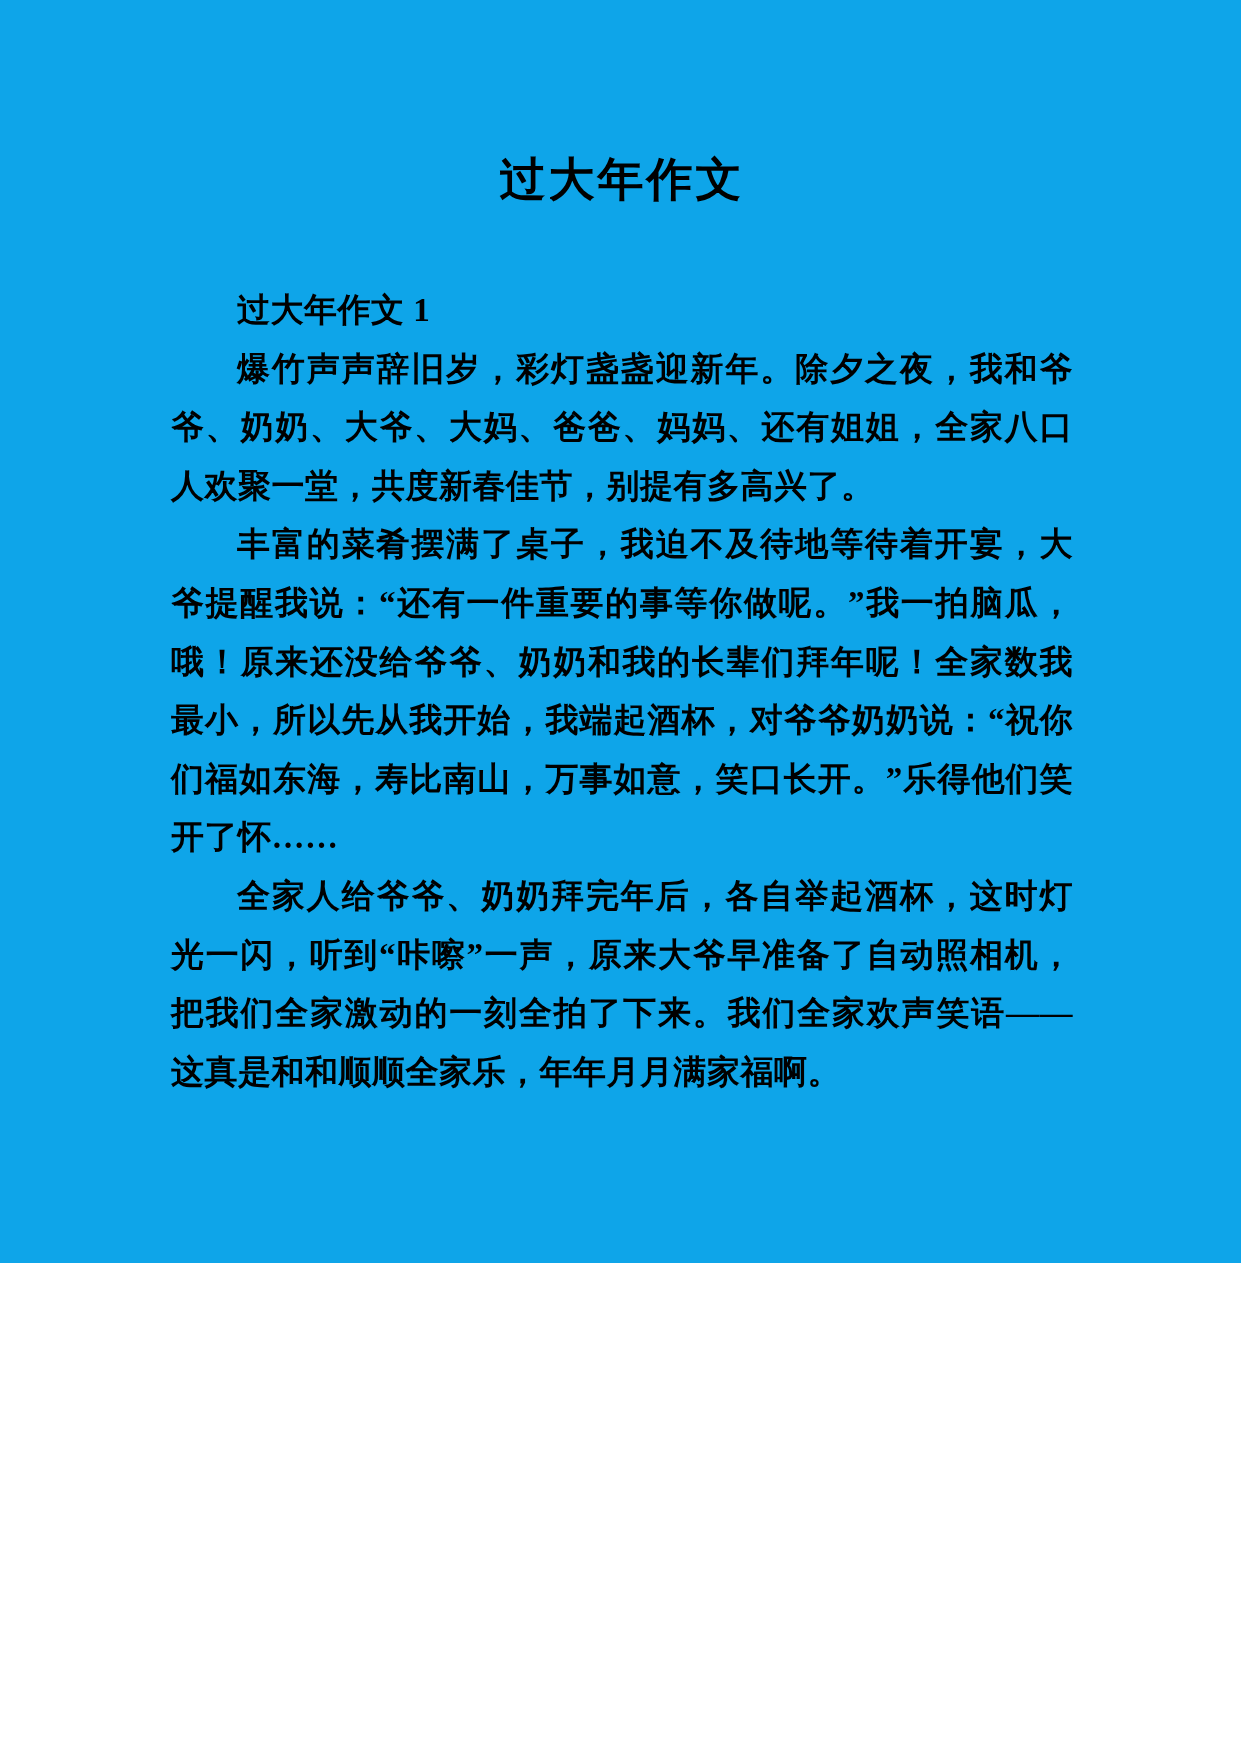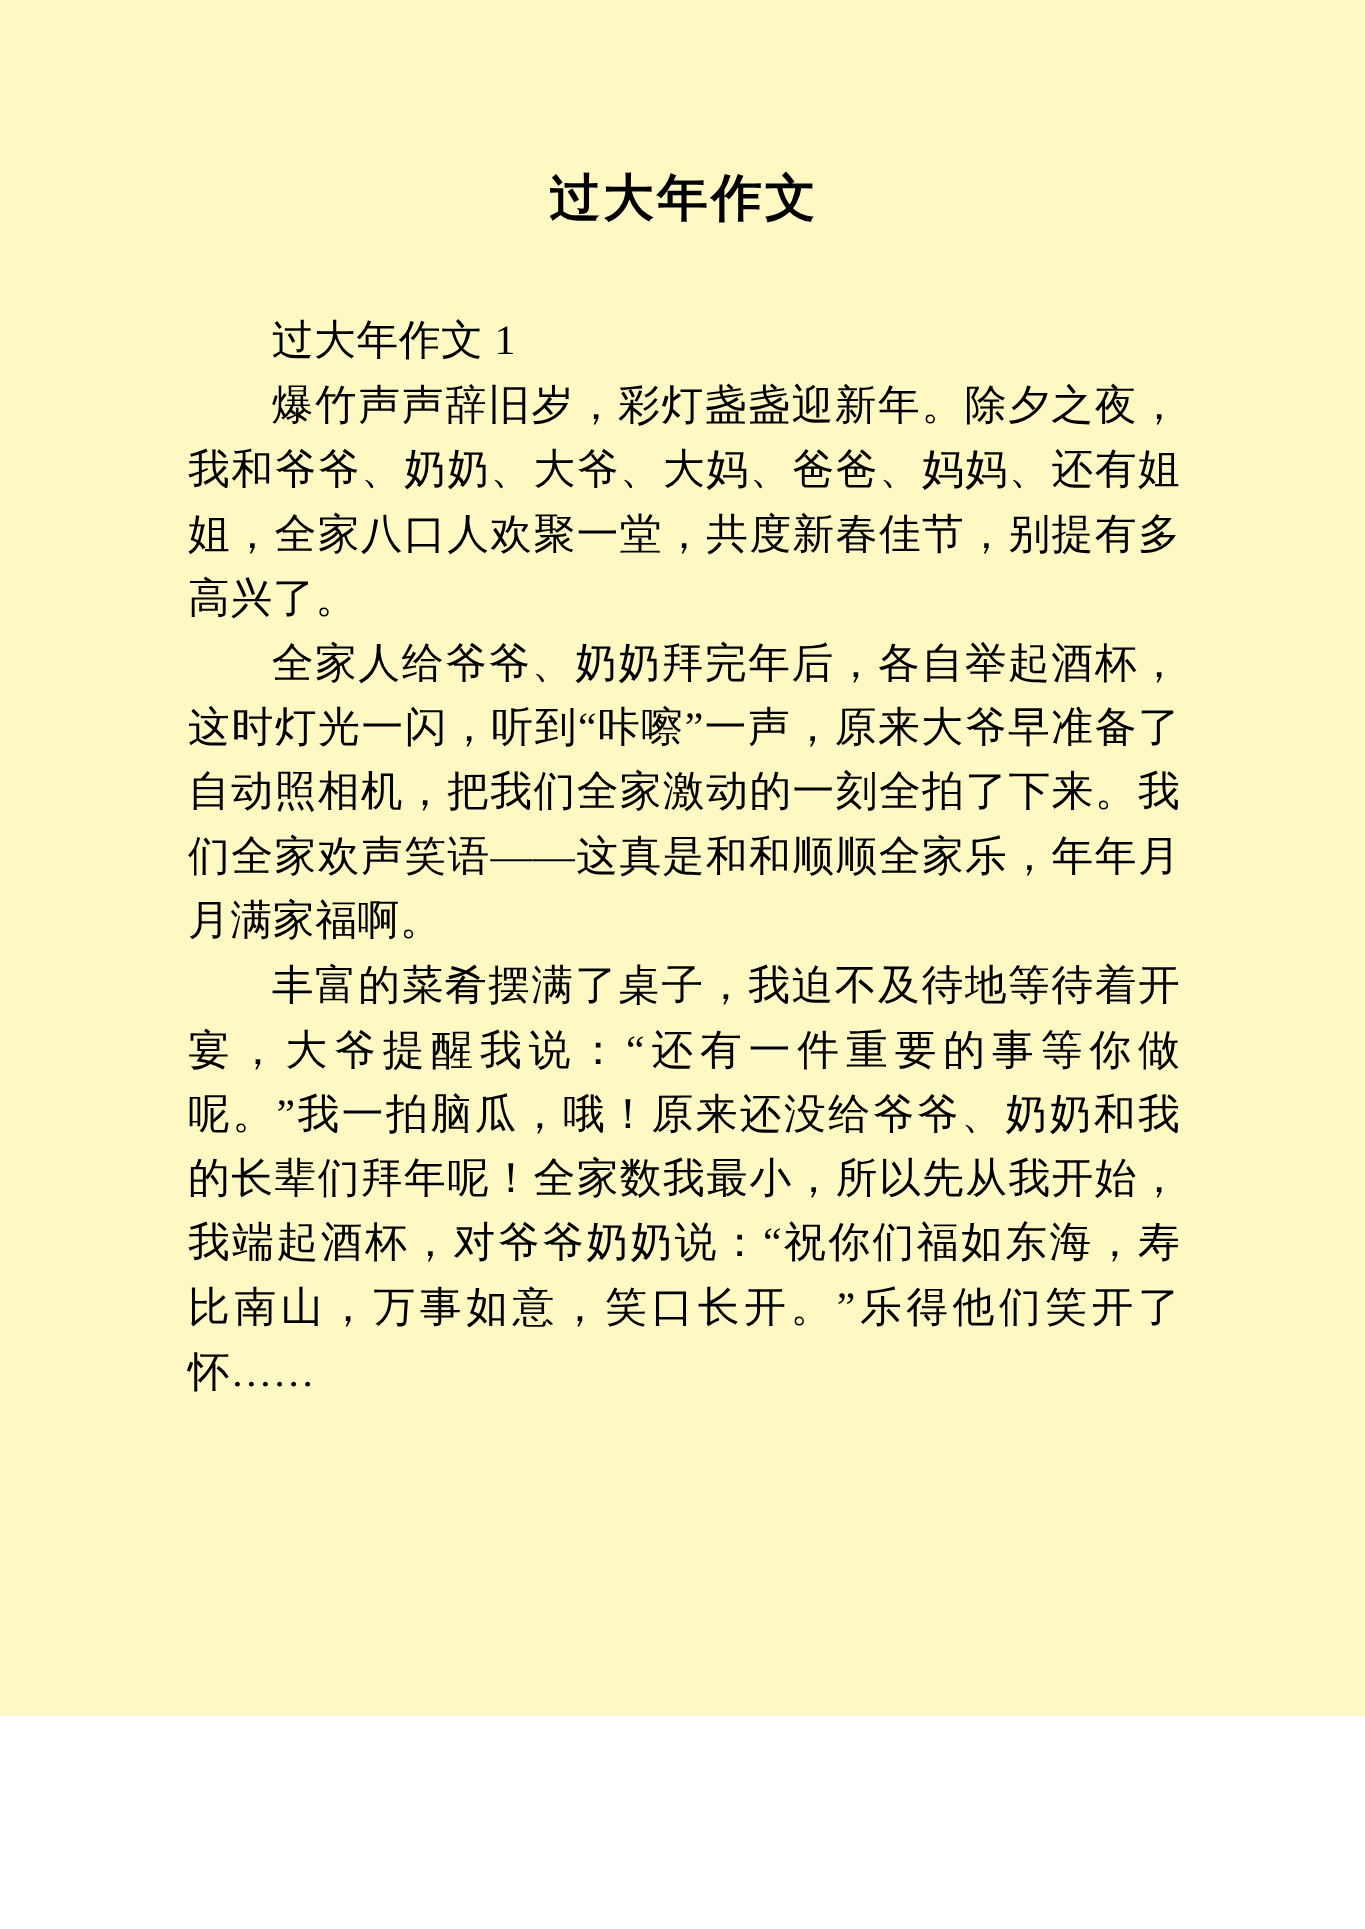--- a/index.html
+++ b/index.html
@@ -6,47 +6,47 @@
   html, body { background: #ffffff; }
   body {
     width: 1241px;
     height: 1754px;
     font-family: "Liberation Serif", "DejaVu Serif", serif;
     color: #000000;
     overflow: hidden;
   }
   .page {
     width: 1241px;
-    height: 1560px;
-    background: #fef9c3;
+    height: 1263px;
+    background: #0ea5e9;
     padding: 147px 168px 0 171px;
   }
   .doc-title {
     font-size: 46px;
     font-weight: 700;
     line-height: 66px;
     text-align: center;
     letter-spacing: 3px;
     margin-bottom: 68px;
   }
   .doc-body p {
-    font-size: 38px;
+    font-size: 33px;
     line-height: 58.6px;
     text-align: justify;
     text-indent: 2em;
     letter-spacing: 0.5px;
-    font-weight: 400;
+    font-weight: 700;
     word-break: break-all;
   }
 </style>
 </head>
 <body>
 
 <div class="page">
   <h1 class="doc-title">过大年作文</h1>
 
   <div class="doc-body">
     <p>过大年作文 1</p>
     <p>爆竹声声辞旧岁，彩灯盏盏迎新年。除夕之夜，我和爷爷、奶奶、大爷、大妈、爸爸、妈妈、还有姐姐，全家八口人欢聚一堂，共度新春佳节，别提有多高兴了。</p>
+    <p>丰富的菜肴摆满了桌子，我迫不及待地等待着开宴，大爷提醒我说：“还有一件重要的事等你做呢。”我一拍脑瓜，哦！原来还没给爷爷、奶奶和我的长辈们拜年呢！全家数我最小，所以先从我开始，我端起酒杯，对爷爷奶奶说：“祝你们福如东海，寿比南山，万事如意，笑口长开。”乐得他们笑开了怀……</p>
     <p>全家人给爷爷、奶奶拜完年后，各自举起酒杯，这时灯光一闪，听到“咔嚓”一声，原来大爷早准备了自动照相机，把我们全家激动的一刻全拍了下来。我们全家欢声笑语——这真是和和顺顺全家乐，年年月月满家福啊。</p>
-    <p>丰富的菜肴摆满了桌子，我迫不及待地等待着开宴，大爷提醒我说：“还有一件重要的事等你做呢。”我一拍脑瓜，哦！原来还没给爷爷、奶奶和我的长辈们拜年呢！全家数我最小，所以先从我开始，我端起酒杯，对爷爷奶奶说：“祝你们福如东海，寿比南山，万事如意，笑口长开。”乐得他们笑开了怀……</p>
   </div>
 </div>
 
 </body></html>

